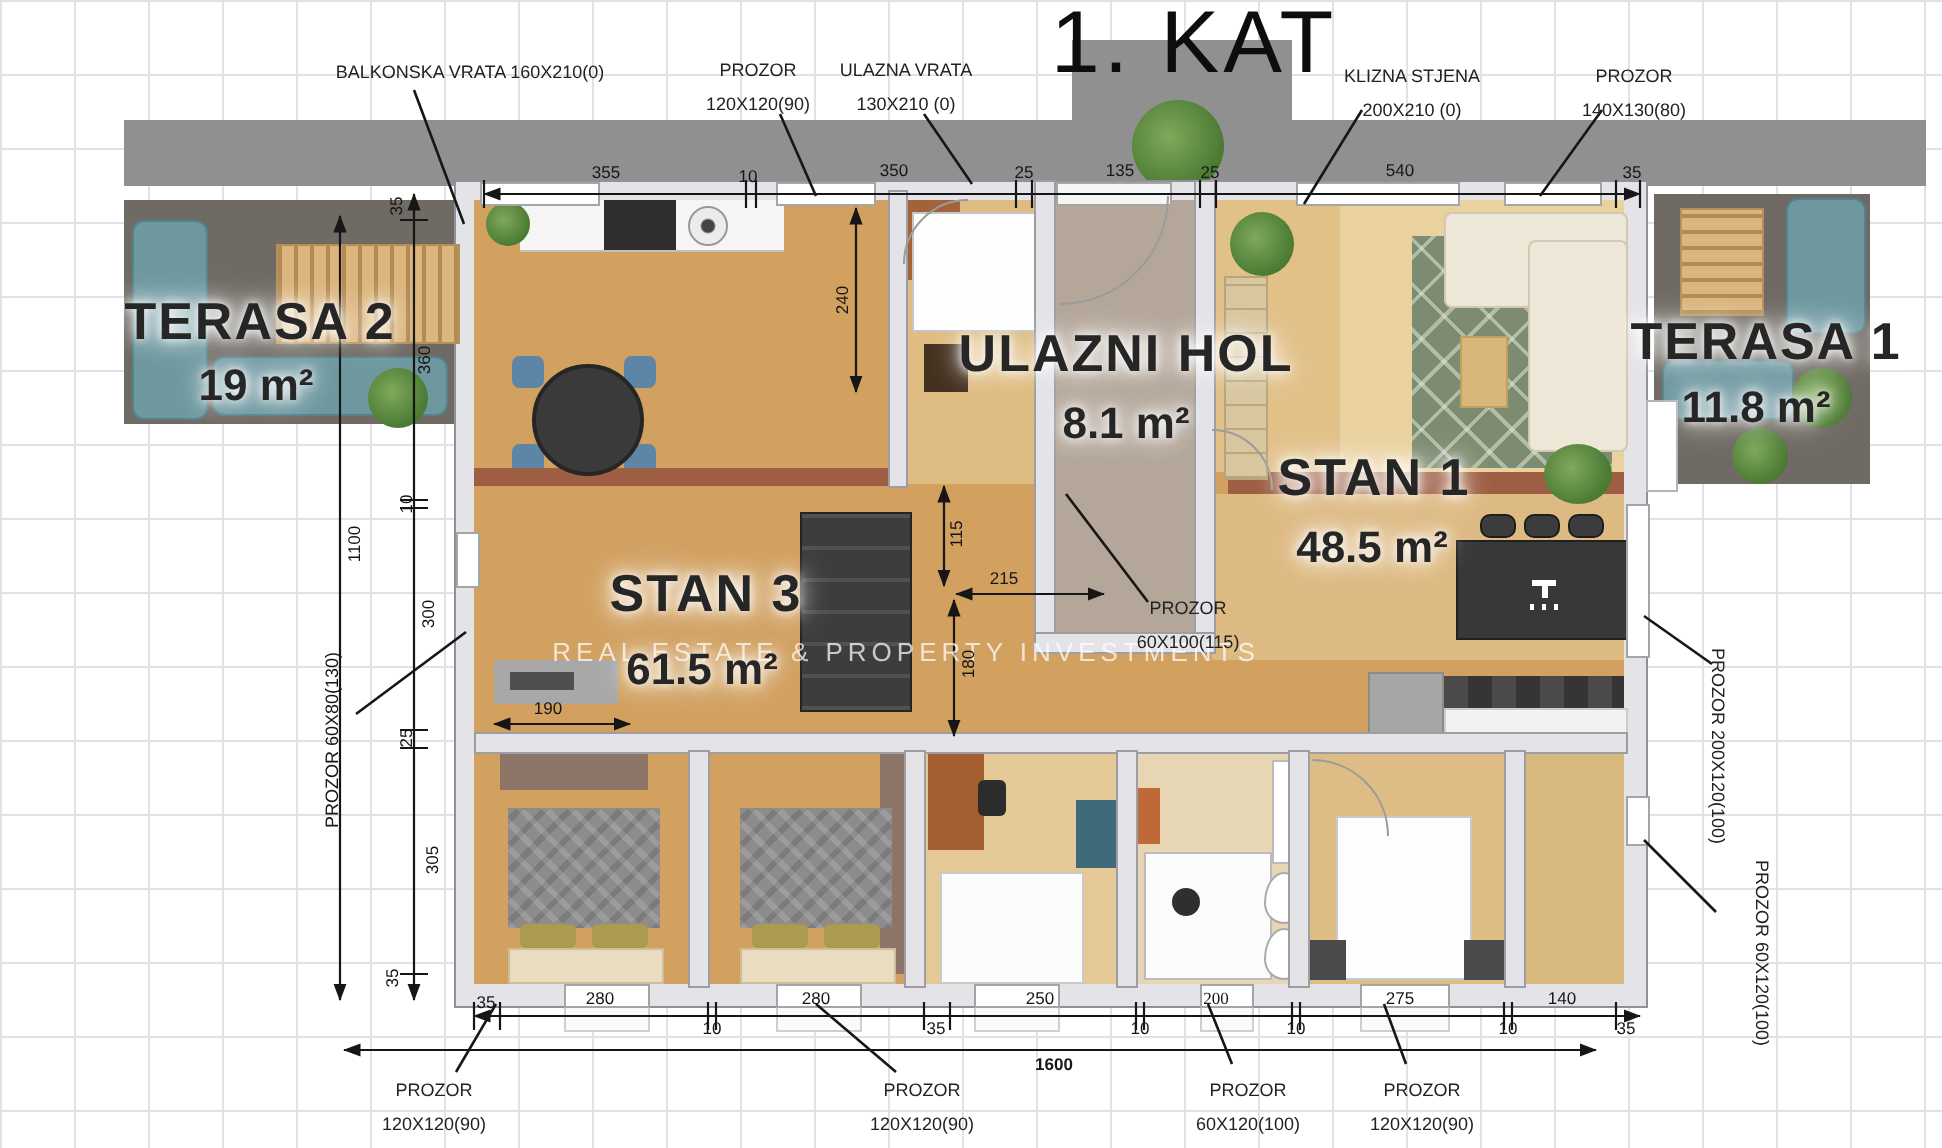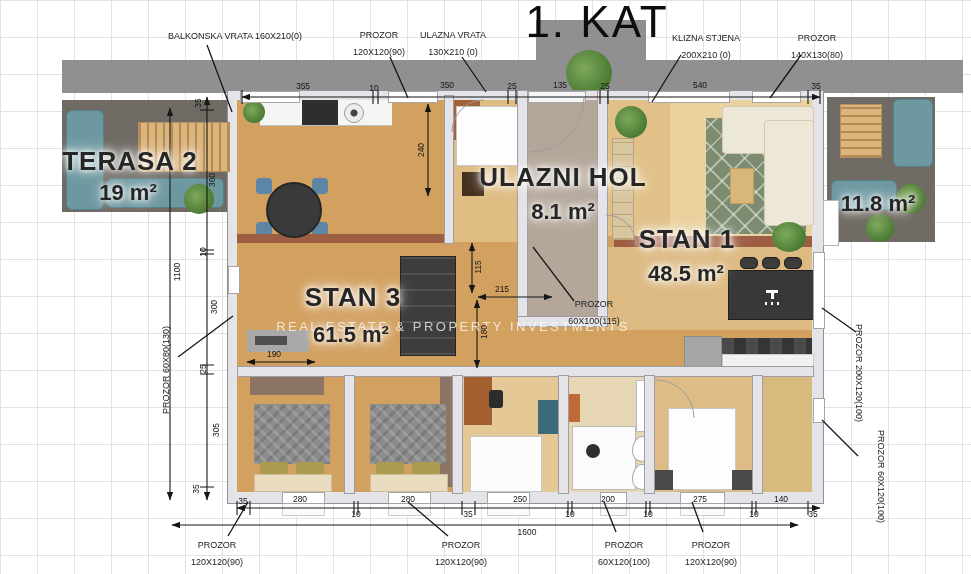--- a/index.html
+++ b/index.html
@@ -218,20 +218,21 @@
       <path d="M452,132 A32,32 0 0 1 484,100"></path>
     </g>
   </svg>
 
   <div class="wm-tag">REAL ESTATE &amp; PROPERTY INVESTMENTS</div>
 
   <div class="title">1. KAT</div>
 
   <div class="room-name" style="left:130px;top:161px;">TERASA 2</div>
   <div class="room-area" style="left:128px;top:193px;">19 m²</div>
+  <div class="room-name" style="left:883px;top:171px;">TERASA 1</div>
   <div class="room-area" style="left:878px;top:204px;">11.8 m²</div>
   <div class="room-name" style="left:563px;top:177px;">ULAZNI HOL</div>
   <div class="room-area" style="left:563px;top:212px;">8.1 m²</div>
   <div class="room-name" style="left:687px;top:239px;">STAN 1</div>
   <div class="room-area" style="left:686px;top:274px;">48.5 m²</div>
   <div class="room-name" style="left:353px;top:297px;">STAN 3</div>
   <div class="room-area" style="left:351px;top:335px;">61.5 m²</div>
 
   <div class="lbl" style="left:235px;top:28px;">
       <span>BALKONSKA VRATA 160X210(0)</span>
@@ -294,27 +295,27 @@
   <div class="dim rot" style="left:196px;top:489px;">35</div>
   <div class="dim rot" style="left:177px;top:272px;">1100</div>
 
   <div class="dim" style="left:243px;top:501px;">35</div>
   <div class="dim" style="left:300px;top:499px;">280</div>
   <div class="dim" style="left:356px;top:514px;">10</div>
   <div class="dim" style="left:408px;top:499px;">280</div>
   <div class="dim" style="left:468px;top:514px;">35</div>
   <div class="dim" style="left:520px;top:499px;">250</div>
   <div class="dim" style="left:570px;top:514px;">10</div>
-  <div class="dim" style="left:608px;top:499px;">200</div>
+  <div class="dim" style="left:608px;top:499px;font-family:Liberation Serif, serif;">200</div>
   <div class="dim" style="left:648px;top:514px;">10</div>
   <div class="dim" style="left:700px;top:499px;">275</div>
   <div class="dim" style="left:754px;top:514px;">10</div>
   <div class="dim" style="left:781px;top:499px;">140</div>
   <div class="dim" style="left:813px;top:514px;">35</div>
-  <div class="dim" style="left:527px;top:532px;">1600</div>
+  <div class="dim" style="left:527px;top:532px;font-weight:bold;">1600</div>
 
   <div class="dim rot" style="left:421px;top:150px;">240</div>
   <div class="dim" style="left:502px;top:289px;">215</div>
   <div class="dim rot" style="left:478px;top:267px;">115</div>
   <div class="dim rot" style="left:484px;top:332px;">180</div>
   <div class="dim" style="left:274px;top:354px;">190</div>
 
 </div>
 
 </body></html>

